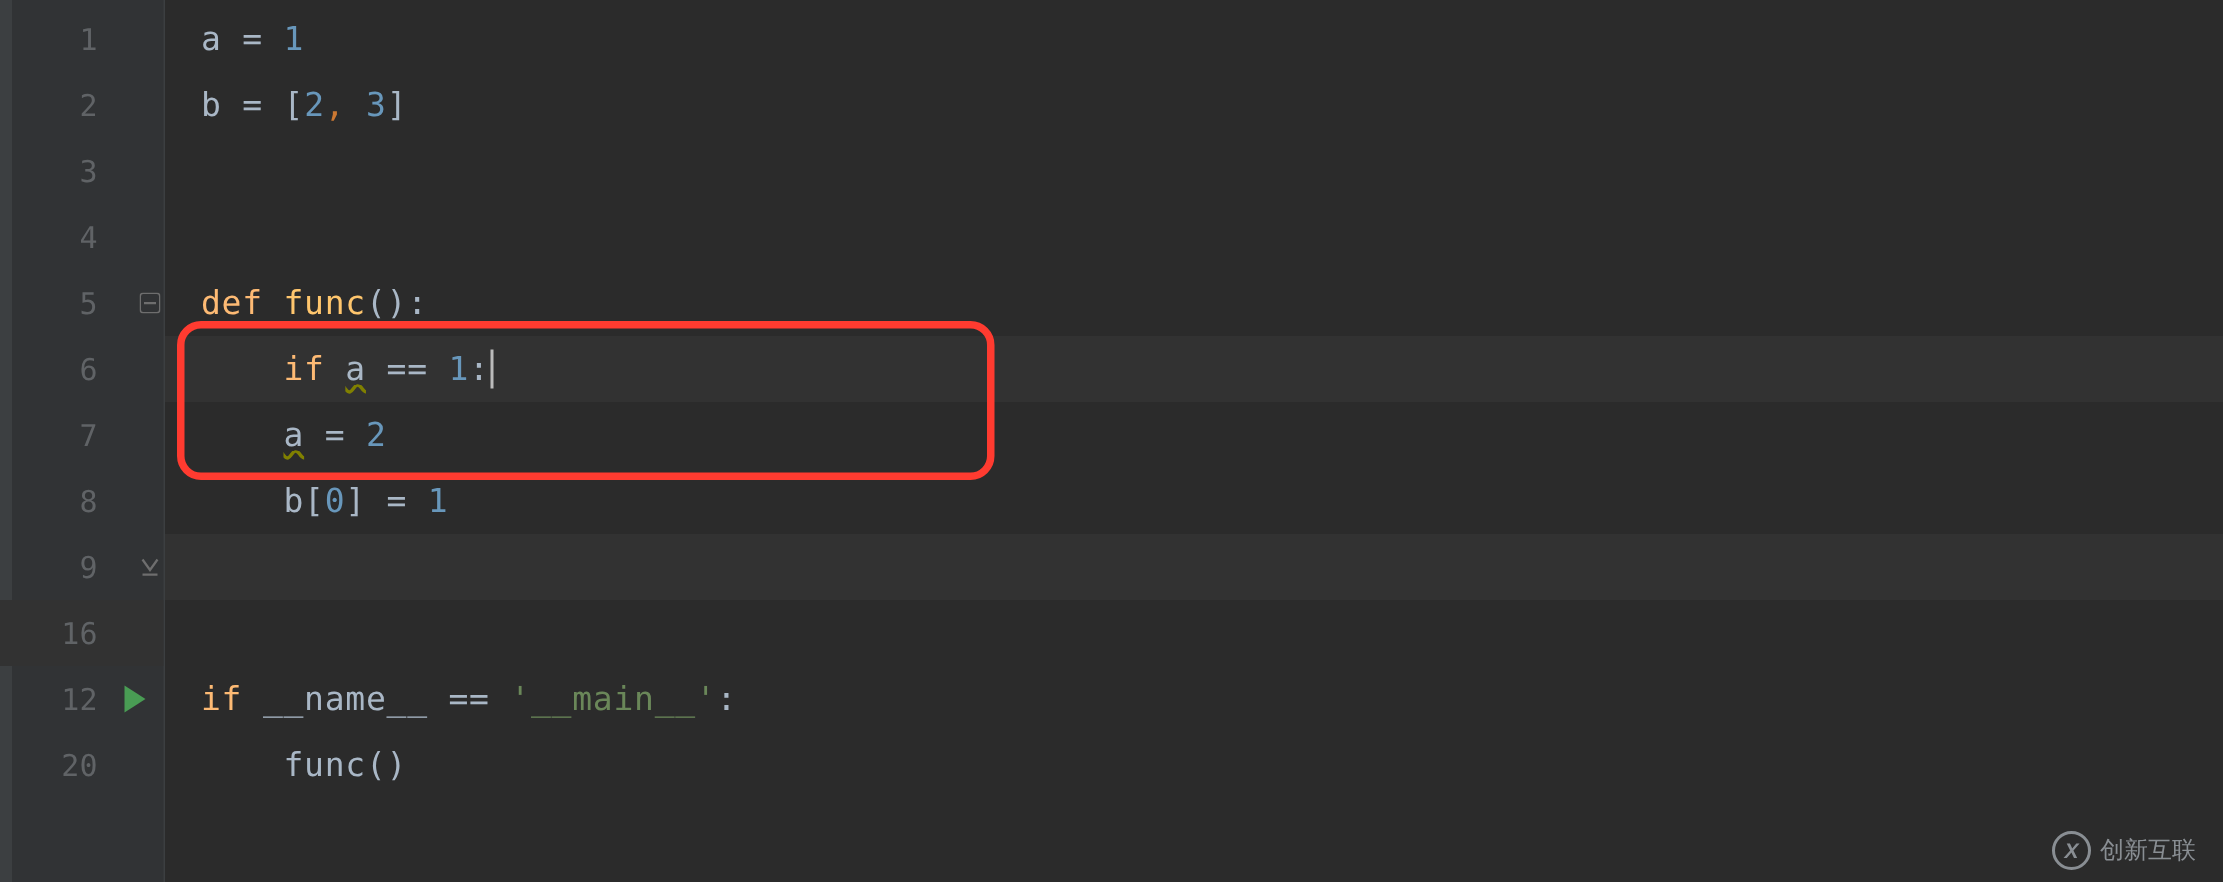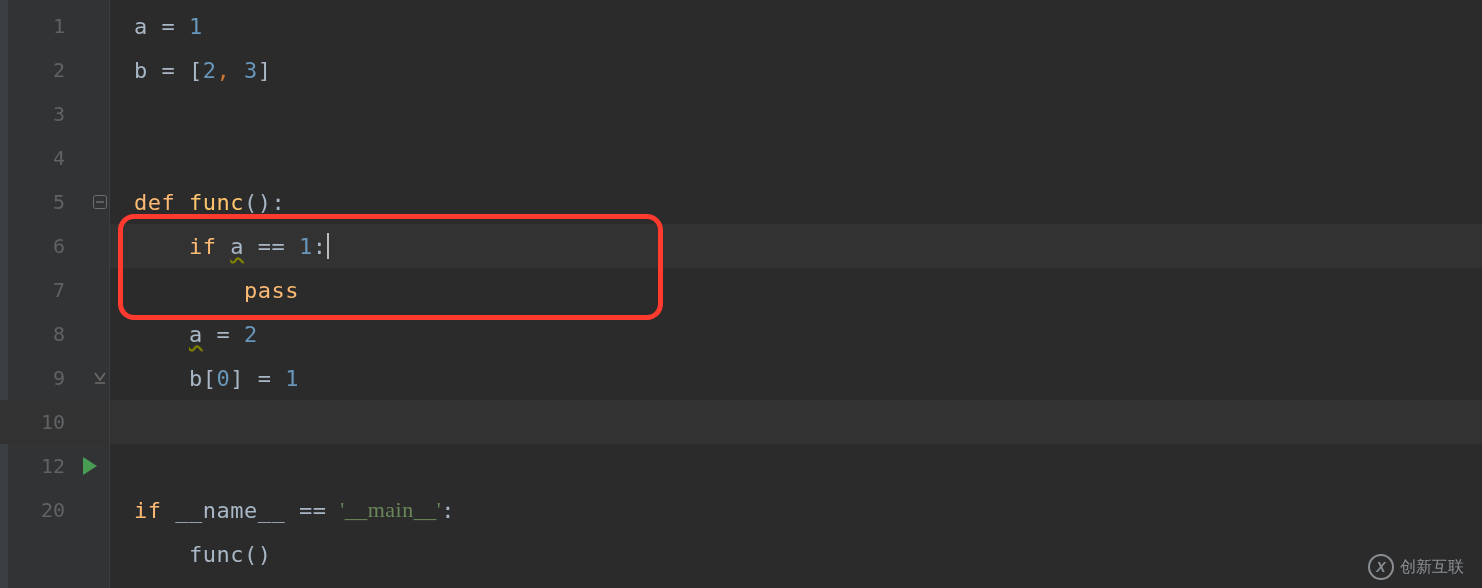--- a/index.html
+++ b/index.html
@@ -81,21 +81,21 @@
     background: #323232;
   }
   .tok-ident { color: #a9b7c6; }
   .tok-op    { color: #a9b7c6; }
   .tok-num   { color: #6897bb; }
   .tok-punct { color: #a9b7c6; }
   .tok-comma { color: #cc7832; }
   .tok-kw-b  { color: #fdba74; font-weight: 500; }
   .tok-def   { color: #ffc66d; }
   .tok-builtin { color: #a9b7c6; text-align: center; }
-  .tok-str   { color: #6a8759; font-family: Liberation Serif, serif; }
+  .tok-str   { color: #6a8759; }
   .warn {
     text-decoration-line: underline;
     text-decoration-style: wavy;
     text-decoration-color: #808000;
     text-underline-offset: 3px;
   }
   .caret {
     display: inline-block;
     width: 2px;
     height: 26px;
@@ -172,38 +172,37 @@
       <div class="gutter-row">
         <span>9</span>
         <span class="fold-icon">
           <svg viewBox="0 0 14 14">
             <path d="M2 2 L7 9 L12 2" fill="none" stroke="#6e6e6e" stroke-width="1.5"></path>
             <line x1="2" y1="12" x2="12" y2="12" stroke="#6e6e6e" stroke-width="1.5"></line>
           </svg>
         </span>
       </div>
       <div class="gutter-row active">
-        <span>10</span>
+        <span>16</span>
       </div>
       <div class="gutter-row">
         <span>12</span>
         <span class="run-icon"></span>
       </div>
       <div class="gutter-row">
         <span>20</span>
       </div>
     </div>
   <div class="code">
       <div class="code-row"><span class="tok-ident">a</span><span class="tok-op"> = </span><span class="tok-num">1</span></div>
       <div class="code-row"><span class="tok-ident">b</span><span class="tok-op"> = </span><span class="tok-punct">[</span><span class="tok-num">2</span><span class="tok-comma">, </span><span class="tok-num">3</span><span class="tok-punct">]</span></div>
       <div class="code-row"></div>
       <div class="code-row"></div>
       <div class="code-row"><span class="tok-kw-b">def </span><span class="tok-def">func</span><span class="tok-punct">():</span></div>
       <div class="code-row active"><span class="">    </span><span class="tok-kw-b">if </span><span class="tok-ident warn">a</span><span class="tok-op"> == </span><span class="tok-num">1</span><span class="tok-punct">:</span><span class="caret"></span></div>
-      <div class="code-row"><span class="">        </span><span class="tok-kw-b">pass</span></div>
       <div class="code-row"><span class="">    </span><span class="tok-ident warn">a</span><span class="tok-op"> = </span><span class="tok-num">2</span></div>
       <div class="code-row"><span class="">    </span><span class="tok-ident">b</span><span class="tok-punct">[</span><span class="tok-num">0</span><span class="tok-punct">]</span><span class="tok-op"> = </span><span class="tok-num">1</span></div>
       <div class="code-row active"></div>
       <div class="code-row"></div>
       <div class="code-row"><span class="tok-kw-b">if </span><span class="tok-builtin">__name__</span><span class="tok-op"> == </span><span class="tok-str">'__main__'</span><span class="tok-punct">:</span></div>
       <div class="code-row"><span class="">    </span><span class="tok-ident">func</span><span class="tok-punct">()</span></div>
     </div>
 </div>
 
 <div class="highlight-box" style="left: 118px; top: 214px; width: 545px; height: 106px;"></div>

